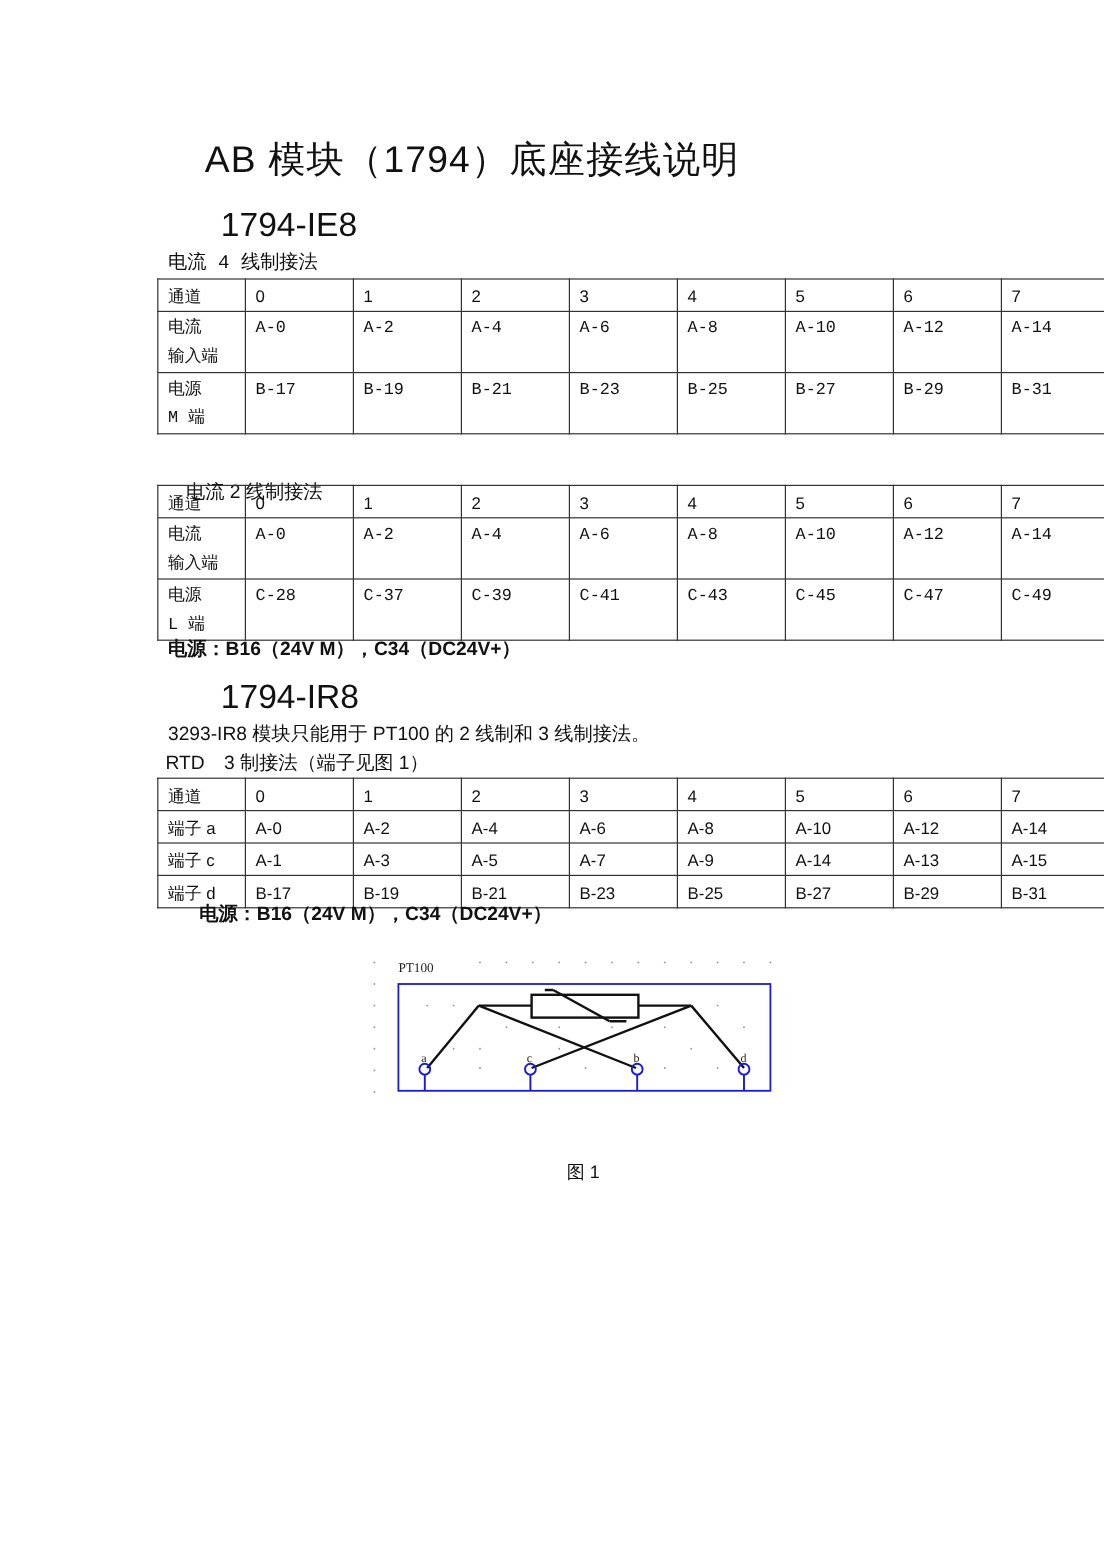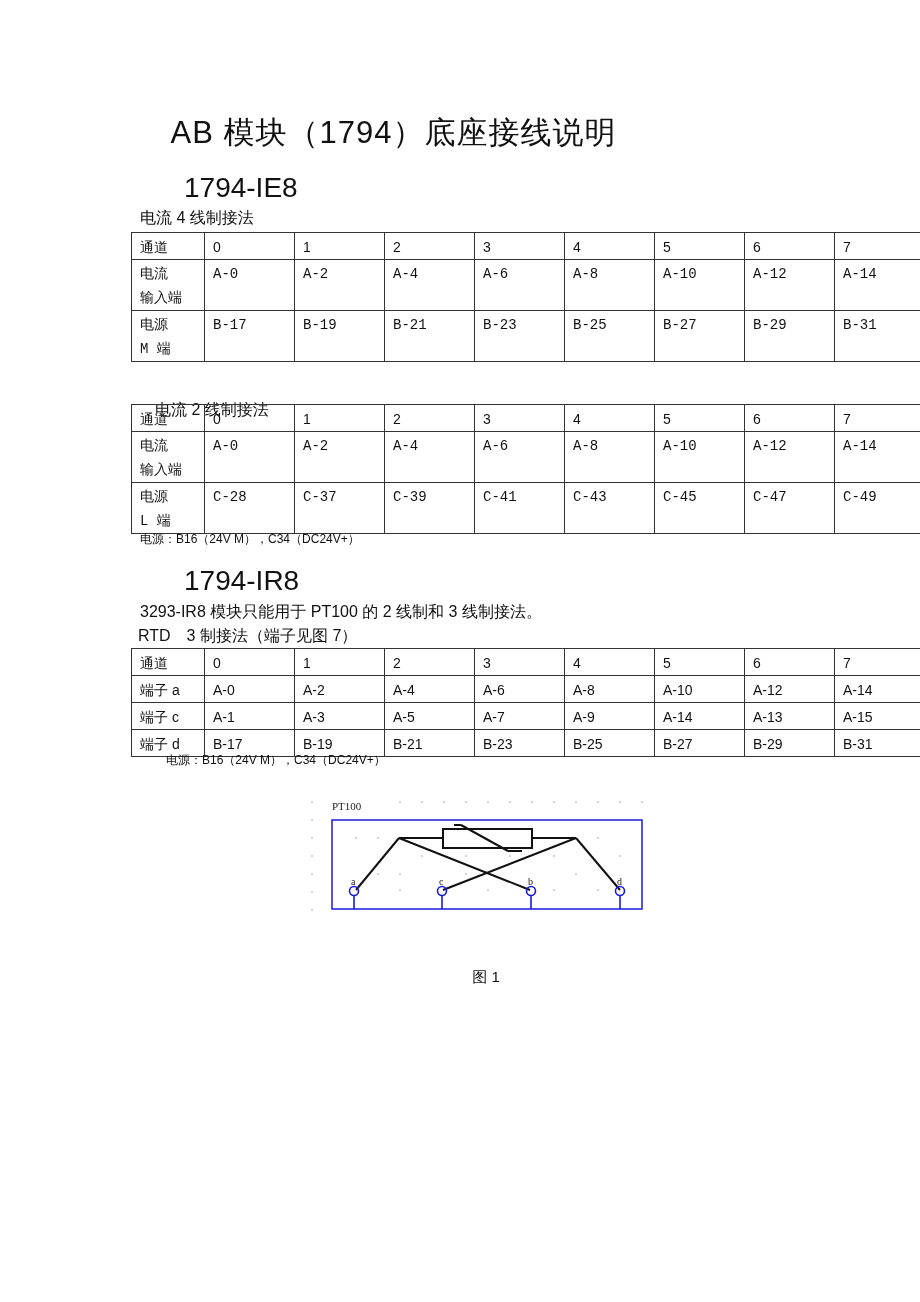--- a/index.html
+++ b/index.html
@@ -11,21 +11,21 @@
     position: absolute; left: 0; width: 787px; top: 112px;
     text-align: center; font-size: 31px; font-weight: normal; letter-spacing: 1px;
   }
   .section-heading {
     position: absolute; left: 140px; font-size: 28px; font-weight: normal; margin-left: 44px;
   }
   .caption {
     position: absolute; left: 140px; font-size: 16px;
   }
   .note {
-    position: absolute; font-size: 12px;
+    position: absolute; font-size: 16px; font-weight: bold;
   }
   table.pin-table {
     position: absolute; left: 131px; width: 658px;
     border-collapse: collapse; table-layout: fixed; font-size: 14px;
   }
   table.pin-table td {
     border: 1px solid #333; padding: 2px 8px 0 8px; vertical-align: top;
     line-height: 24px; width: 73px;
   }
   table.pin-table td.row-label { width: 56px; }
@@ -33,21 +33,21 @@
   .short td { height: 20px; }
   .diagram { position: absolute; left: 300px; top: 792px; }
   .fig-label { position: absolute; left: 0; width: 972px; top: 968px; text-align: center; font-size: 15px; }
 </style>
 </head>
 <body>
 
 <div class="page-title">AB 模块（1794）底座接线说明</div>
 
 <div class="section-heading" style="top:172px;">1794-IE8</div>
-<div class="caption" style="top:208px;">电流 4 线制接法</div>
+<div class="caption" style="top:208px;font-family:Liberation Mono, monospace;">电流 4 线制接法</div>
 
 <table class="pin-table" style="top:232px;">
   <tbody>
       <tr class="short">
     <td class="row-label">通道</td>
     <td>0</td>
     <td>1</td>
     <td>2</td>
     <td>3</td>
     <td>4</td>
@@ -117,21 +117,21 @@
     <td>C-47</td>
     <td>C-49</td>
   </tr>
 </tbody>
   </table>
 
 <div class="note" style="left:140px; top:531px;">电源：B16（24V M），C34（DC24V+）</div>
 
 <div class="section-heading" style="top:565px;">1794-IR8</div>
 <div class="caption" style="top:602px;">3293-IR8 模块只能用于 PT100 的 2 线制和 3 线制接法。</div>
-<div class="caption" style="left:138px; top:626px; white-space:pre;">RTD　3 制接法（端子见图 7）</div>
+<div class="caption" style="left:138px; top:626px; white-space:pre;">RTD　3 制接法（端子见图 1）</div>
 
 <table class="pin-table" style="top:648px;">
   <tbody>
       <tr class="short">
     <td class="row-label">通道</td>
     <td>0</td>
     <td>1</td>
     <td>2</td>
     <td>3</td>
     <td>4</td>

